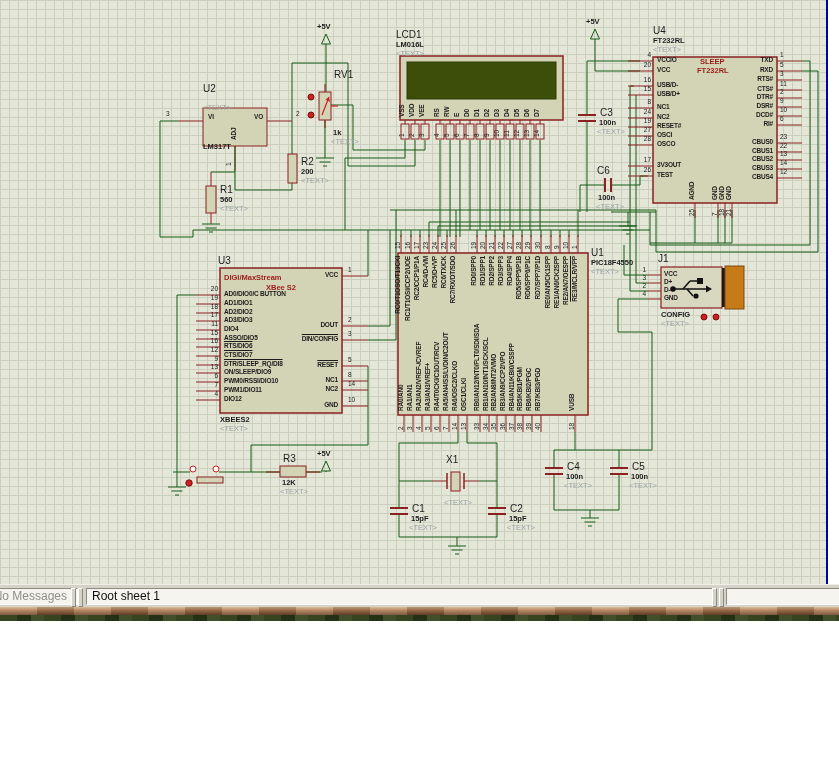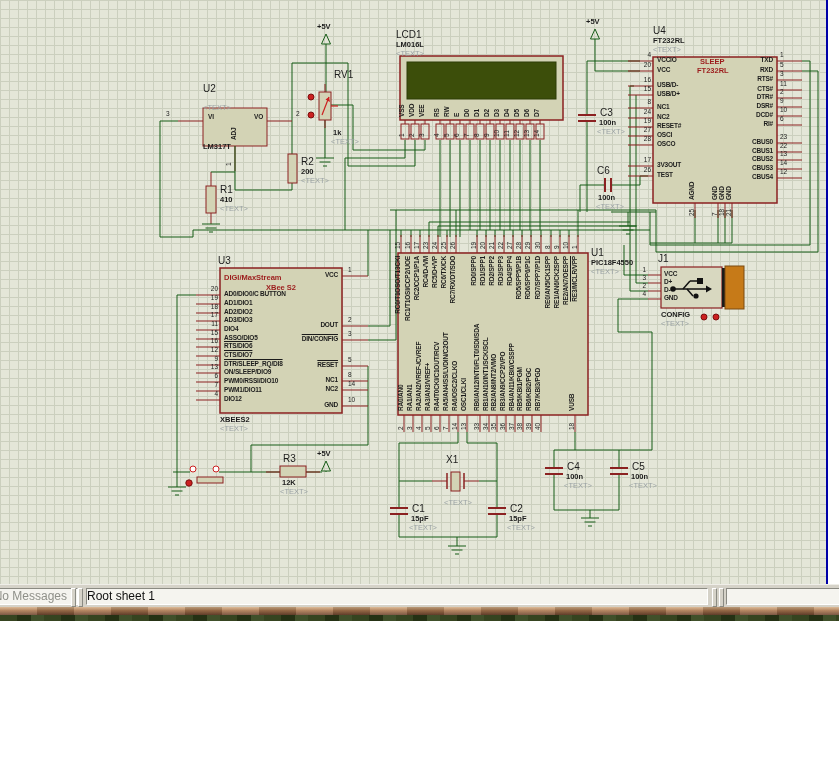--- a/index.html
+++ b/index.html
@@ -19,21 +19,21 @@
   .num{font-size:6.5px;}
   .inner{font-size:7.5px;font-weight:bold;color:#9c1c1c;}
   .vert{transform-origin:0 0;transform:rotate(-90deg);}
   .ol{text-decoration:overline;}
   .blue-edge{position:absolute;left:826px;top:0;width:2px;height:584px;background:#0000a8;}
   .statusbar{position:absolute;left:0;top:584px;width:839px;height:23px;background:#d5d2c8;
              border-top:1px solid #efeee8;}
   .panel{position:absolute;top:3px;height:15px;background:#f5f4ef;border:1px solid;
          border-color:#8a8a82 #ffffff #ffffff #8a8a82;font-size:12px;line-height:15px;overflow:hidden;}
   .panel.left{left:-46px;width:112px;color:#8f9089;text-align:right;padding-right:10px;}
-  .panel.main{left:86px;width:620px;color:#101010;}
+  .panel.main{left:86px;width:620px;color:#101010;padding-left:5px;}
   .panel.right{left:726px;width:120px;}
   .grip{position:absolute;top:3px;width:3px;height:17px;background:#d5d2c8;border:1px solid;
         border-color:#ffffff #8a8a82 #8a8a82 #ffffff;}
   .g1{left:71px}.g2{left:78px}.g3{left:712px}.g4{left:719px}
   .tex-brown{position:absolute;left:0;top:607px;width:839px;height:8px;
      background-image:repeating-linear-gradient(90deg,rgba(255,255,255,.10) 0 37px,rgba(0,0,0,.14) 37px 74px),
                       linear-gradient(180deg,#d9b38c,#aa774f 45%,#6e4630);}
   .tex-green{position:absolute;left:0;top:615px;width:839px;height:6px;
      background-image:repeating-linear-gradient(90deg,#364420 0 17px,#253114 17px 31px,#40502a 31px 44px);}
 </style>
@@ -372,21 +372,21 @@
         <div class="t ref" style="left: 203px; top: 84px;">U2</div>
         <div class="t val" style="left: 203px; top: 103px; margin-top: 40px;">LM317T</div>
         <div class="t ph" style="left: 203px; top: 104px;">&lt;TEXT&gt;</div>
         <div class="t pin" style="left: 208px; top: 114px;">VI</div>
         <div class="t pin" style="left: 245px; top: 114px; width: 18px; text-align: right;">VO</div>
         <div class="t pin vert" style="left: 231px; top: 140px; width: 22px; text-align: left;">ADJ</div>
         <div class="t num" style="left: 166px; top: 111px;">3</div>
         <div class="t num" style="left: 296px; top: 111px;">2</div>
         <div class="t num vert" style="left: 226px; top: 166px; width: 10px; text-align: left;">1</div>
         <div class="t ref" style="left: 220px; top: 185px;">R1</div>
-        <div class="t val" style="left: 220px; top: 196px;">410</div>
+        <div class="t val" style="left: 220px; top: 196px;">560</div>
         <div class="t ph" style="left: 220px; top: 205px;">&lt;TEXT&gt;</div>
         <div class="t ref" style="left: 301px; top: 157px;">R2</div>
         <div class="t val" style="left: 301px; top: 168px;">200</div>
         <div class="t ph" style="left: 301px; top: 177px;">&lt;TEXT&gt;</div>
         <div class="t ref" style="left: 283px; top: 454px;">R3</div>
         <div class="t val" style="left: 282px; top: 479px;">12K</div>
         <div class="t ph" style="left: 280px; top: 488px;">&lt;TEXT&gt;</div>
         <div class="t ref" style="left: 334px; top: 70px;">RV1</div>
         <div class="t val" style="left: 333px; top: 129px;">1k</div>
         <div class="t ph" style="left: 331px; top: 138px;">&lt;TEXT&gt;</div>

